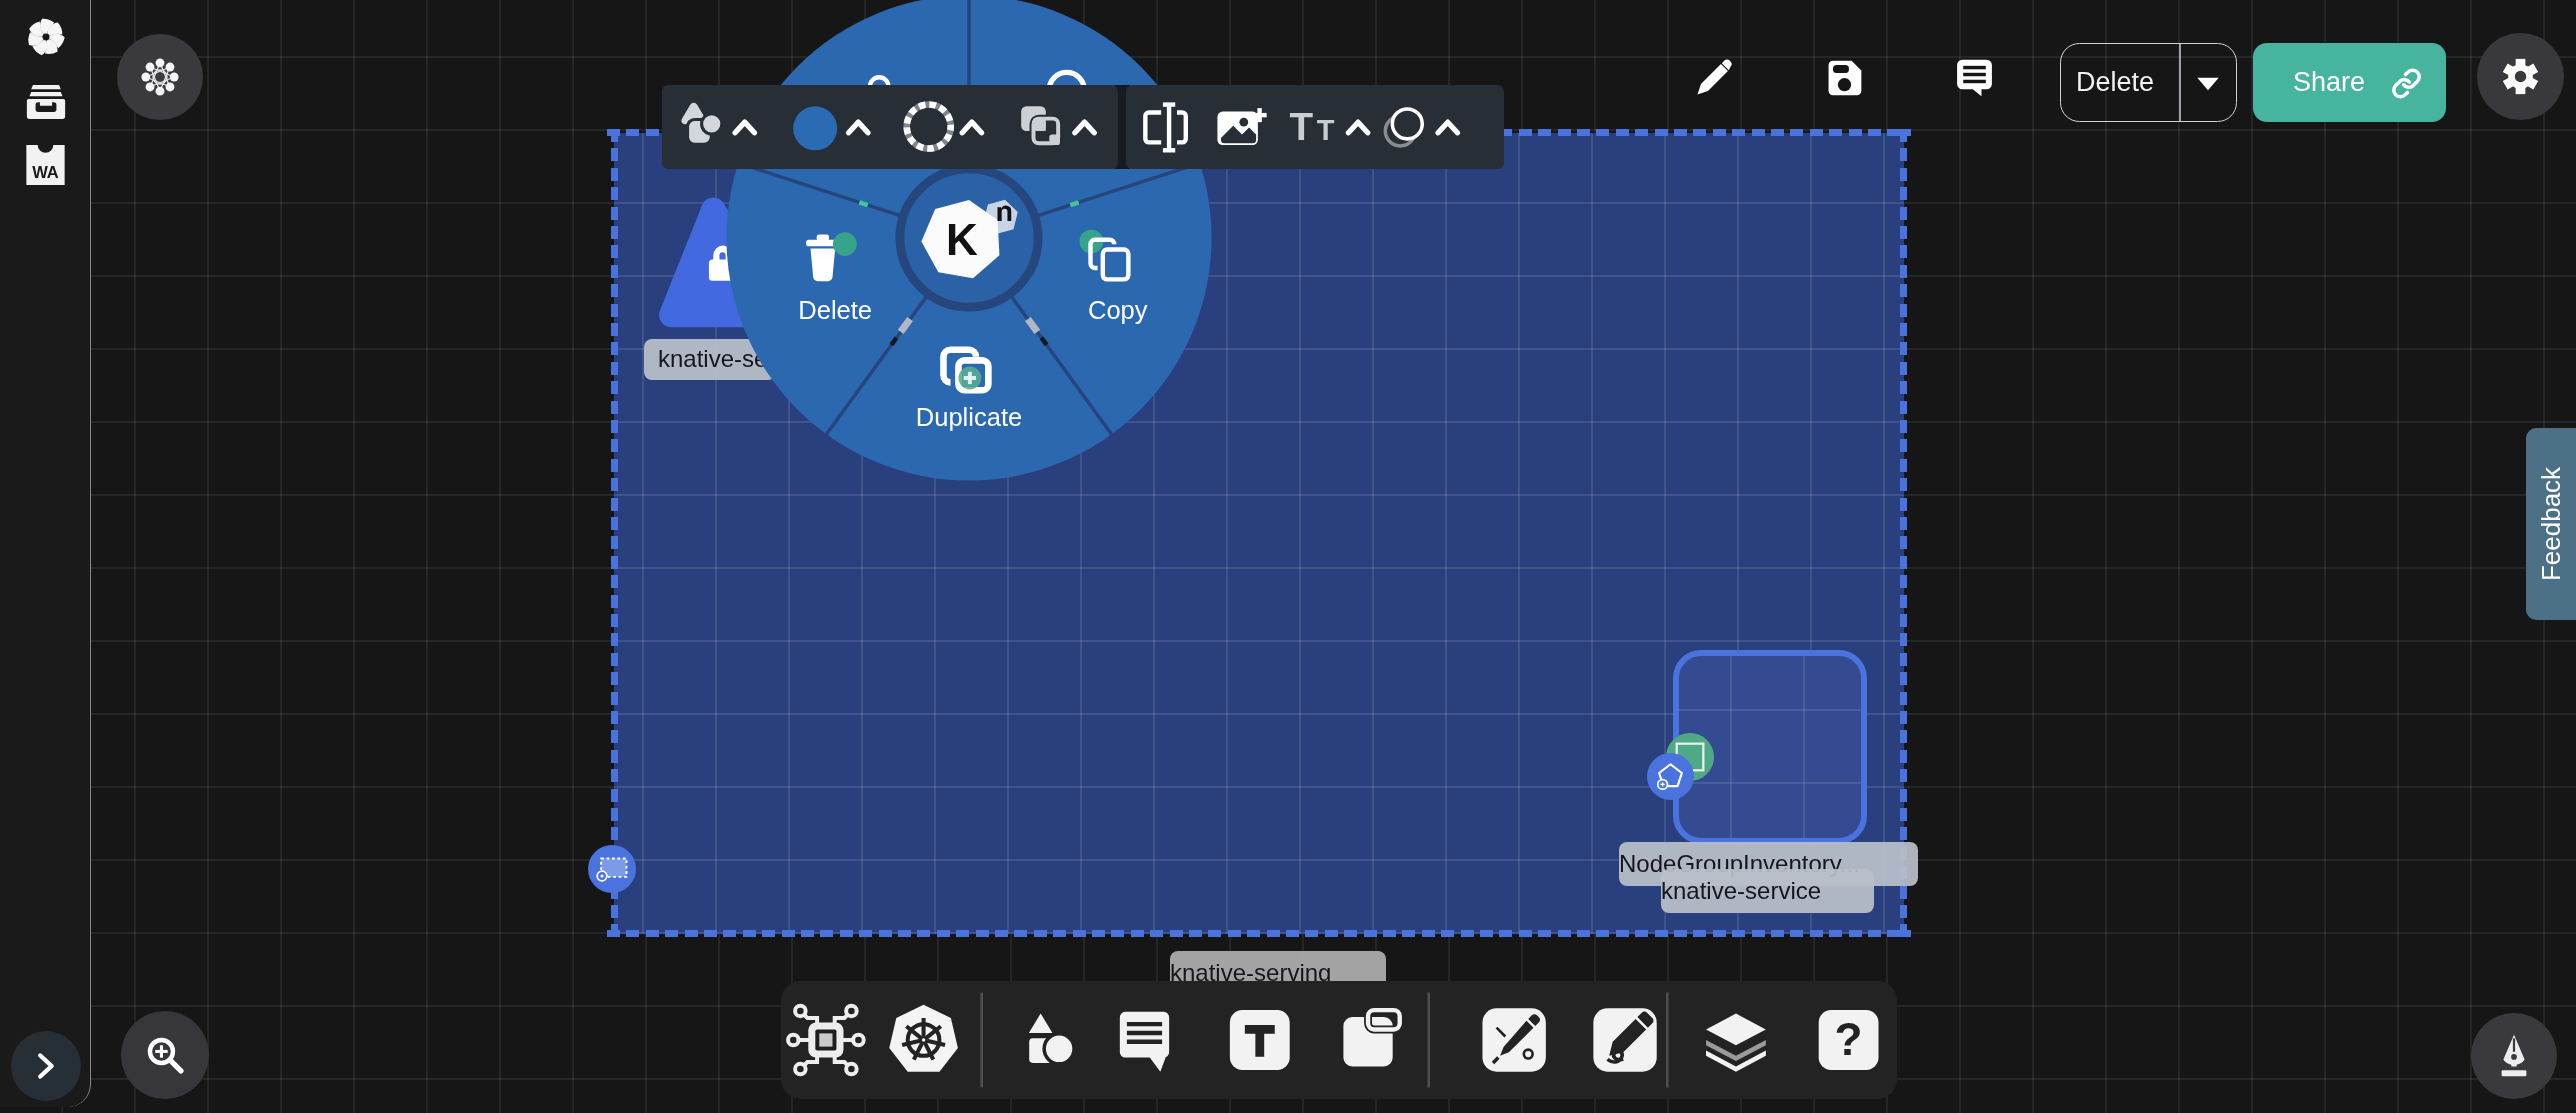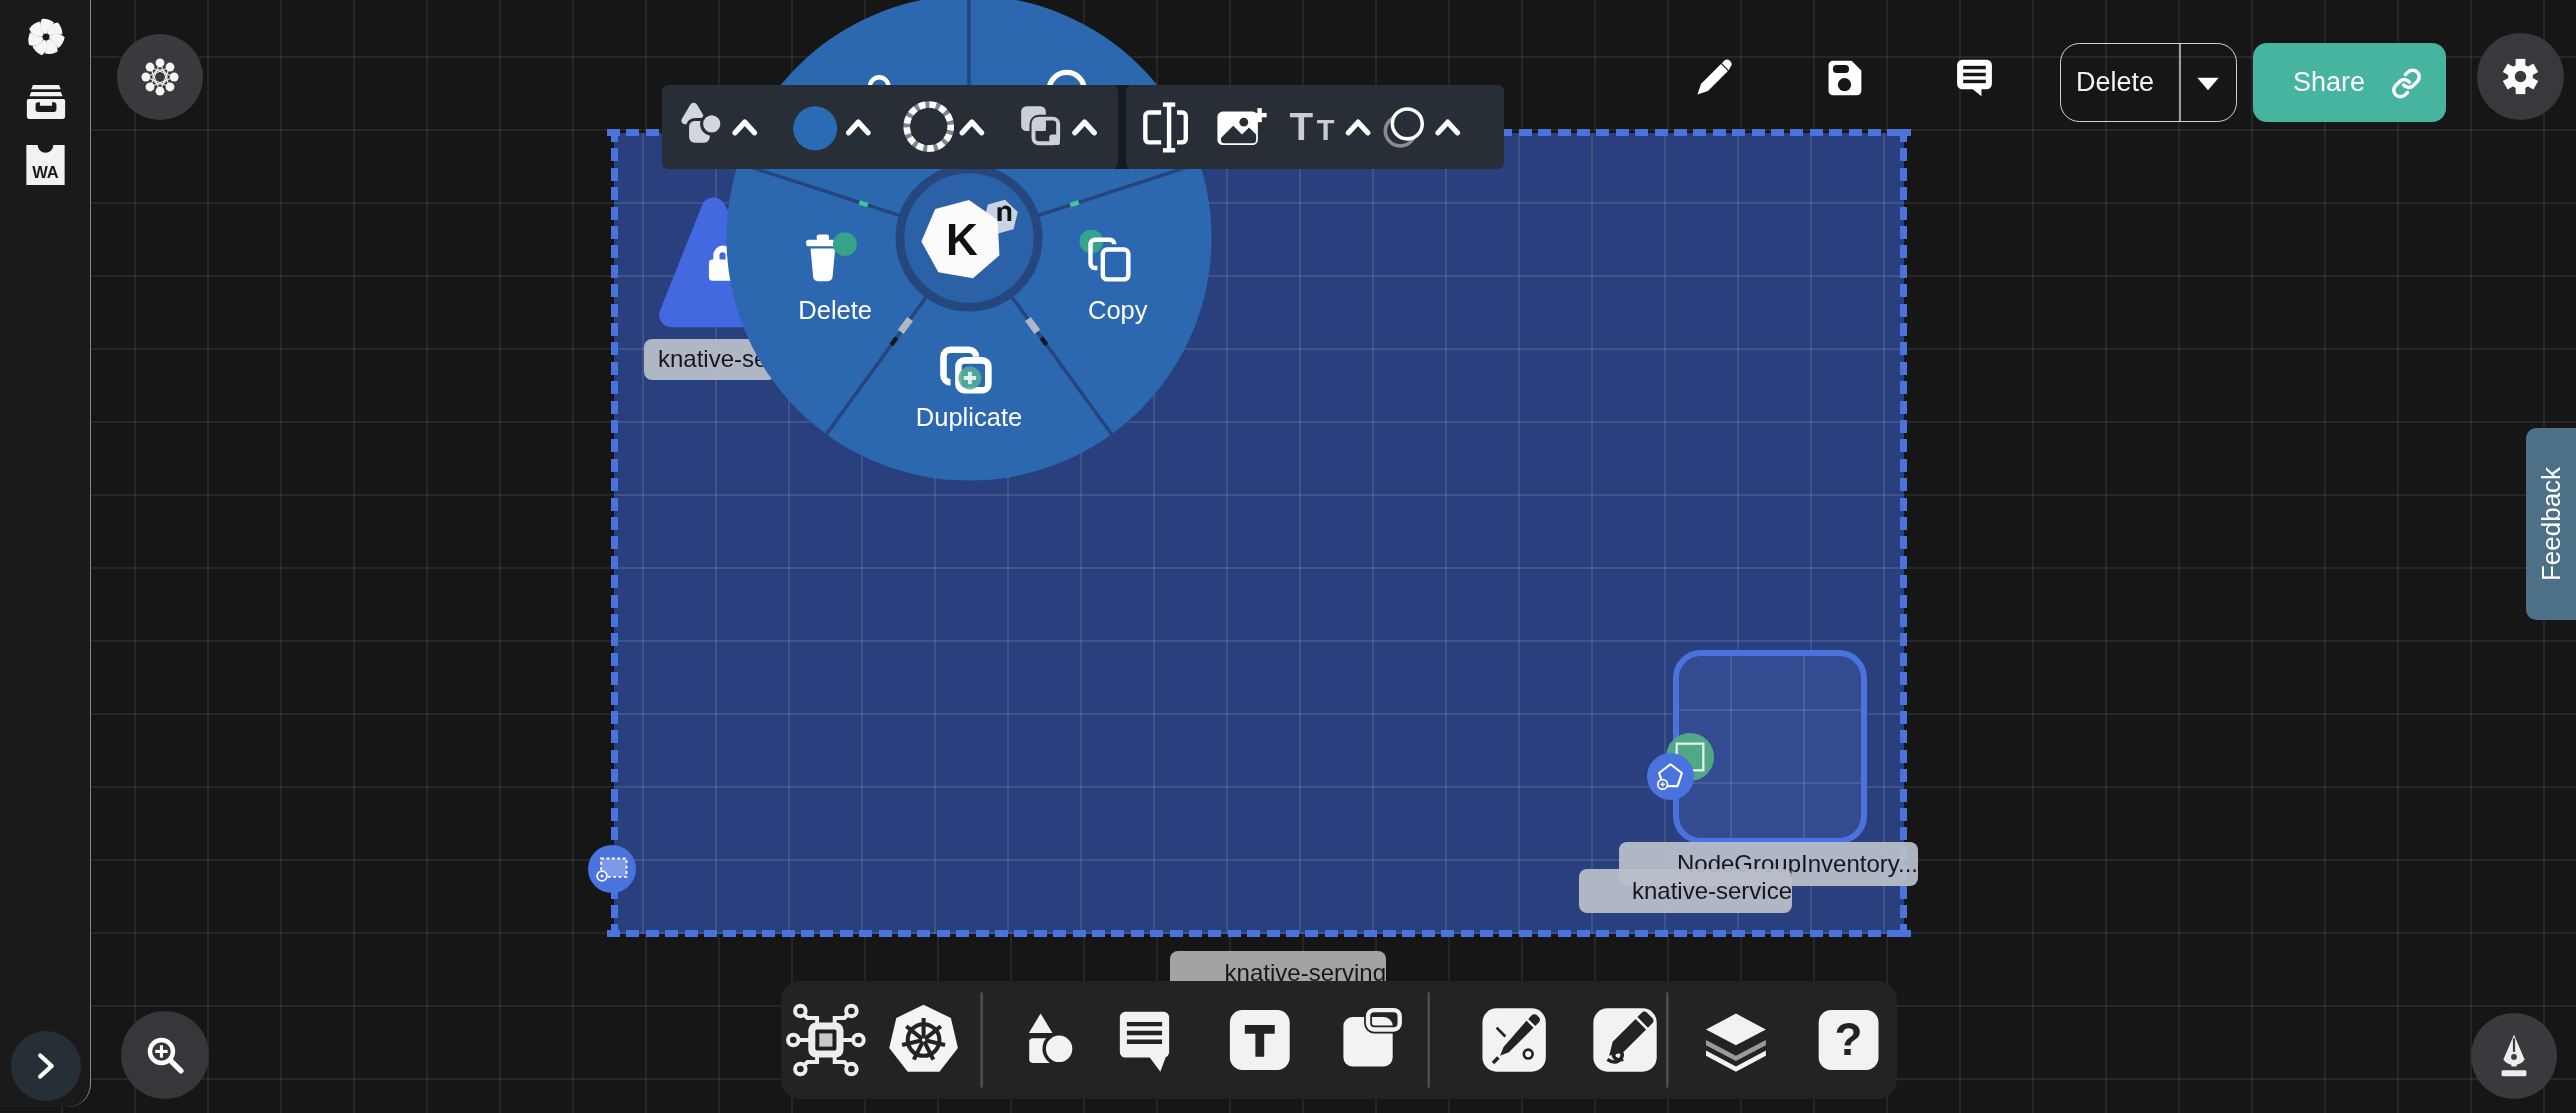--- a/index.html
+++ b/index.html
@@ -22,21 +22,21 @@
       linear-gradient(to right, rgba(255,255,255,0.10) 0 1.8px, transparent 1.8px),
       linear-gradient(to bottom, rgba(255,255,255,0.10) 0 1.8px, transparent 1.8px);
     background-size:73px 73px;
     background-position:28px 69px;
   }
   .dash-h { position:absolute; height:7px; width:1304px; left:607px;
     background-image:repeating-linear-gradient(90deg,#4a73dd 0 13px, transparent 13px 19.4px); }
   .dash-v { position:absolute; width:7px; height:808px; top:129px;
     background-image:repeating-linear-gradient(180deg,#4a73dd 0 13px, transparent 13px 19.4px); }
   .chip { position:absolute; border-radius:8px; background:rgba(185,191,201,0.93);
-    color:#16161f; font-size:24px; line-height:40px; text-align:right; white-space:nowrap; overflow:hidden; }
+    color:#16161f; font-size:24px; line-height:40px; text-align:left; white-space:nowrap; overflow:hidden; }
   .circbtn { position:absolute; border-radius:50%; display:flex; align-items:center; justify-content:center; }
   .tbar { position:absolute; top:85px; height:84px; background:#272e35; border-radius:6.2px;
     display:flex; align-items:center; }
   .btoolbar { position:absolute; left:781px; top:981px; width:1116px; height:118px;
     background:#232323; border-radius:19.4px; display:flex; align-items:center; }
 </style>
 </head>
 <body>
 <div id="canvas"></div>
 
@@ -359,21 +359,21 @@
   <svg width="35" height="35" viewBox="0 0 40 40">
     <path d="M20 6 L33 16 L28 31 H12 L7 16 Z" fill="none" stroke="#fff" stroke-width="2.5" stroke-linejoin="round"></path>
     <circle cx="11" cy="29" r="5.5" fill="#4a73dd" stroke="#fff" stroke-width="2"></circle>
     <g stroke="#fff" stroke-width="1.6">
         <line x1="8.5" y1="29" x2="13.5" y2="29"></line>
         <line x1="11" y1="26.5" x2="11" y2="31.5"></line>
       </g>
   </svg>
 </div>
 <div class="chip" style="left:1619px; top:842px; width:299px; height:44px; line-height:44px;">NodeGroupInventory...</div>
-<div class="chip" style="left:1579px; top:869px; width:213px; height:44px; line-height:44px;">knative-service</div>
+<div class="chip" style="left:1661px; top:869px; width:213px; height:44px; line-height:44px;">knative-service</div>
 
 <div class="chip" style="left:1153px; top:951px; width:216px; height:44px; line-height:44px; background:rgba(171,171,171,0.95);margin-left:17px;">knative-serving</div>
 
 <div class="btoolbar">
   <svg width="1116" height="118" viewBox="0 0 1268 134">
 
     <g transform="translate(51,67)" fill="none" stroke="#ededed">
       <g stroke-width="4.5">
         <path d="M-10 -18 v-7 h-11 l-5 -5"></path>
           <circle cx="-29" cy="-33" r="6"></circle>

